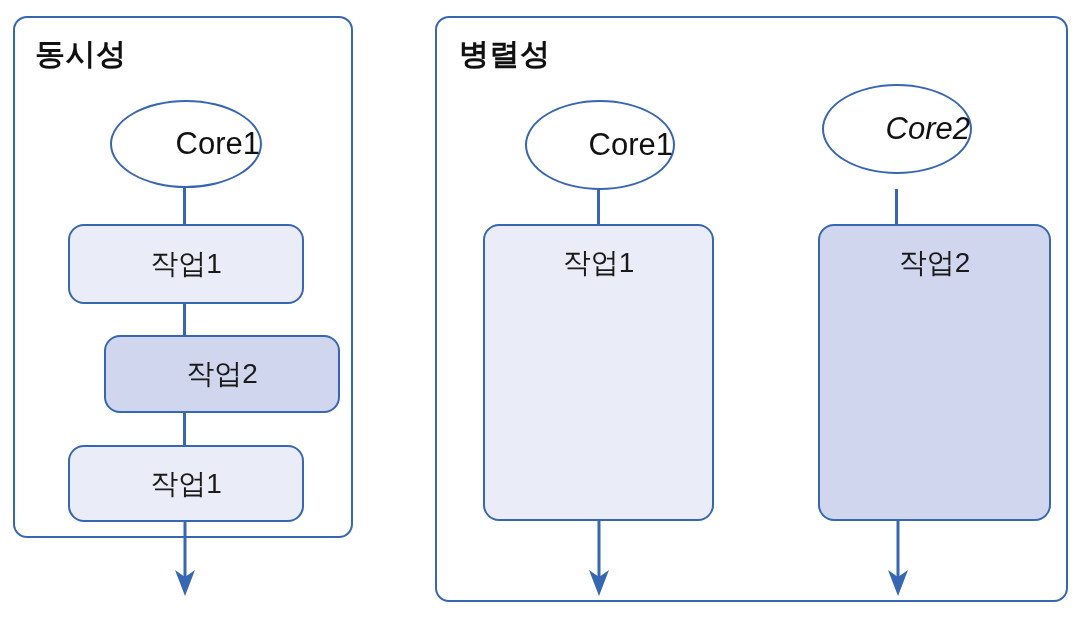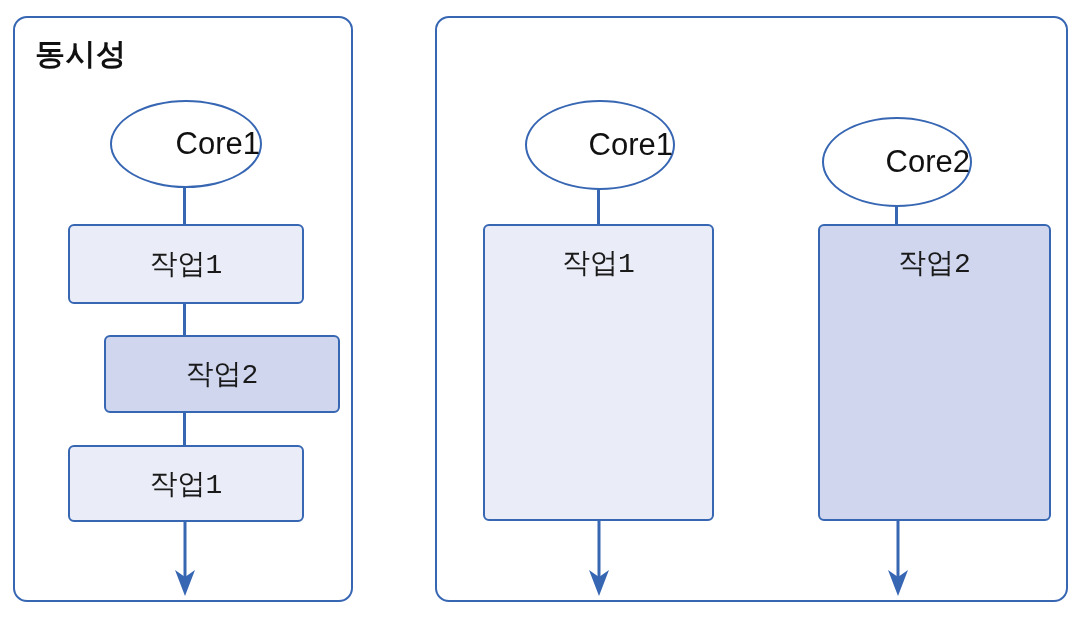--- a/index.html
+++ b/index.html
@@ -1,38 +1,38 @@
 <!DOCTYPE html>
 <html><head>
 <meta charset="utf-8">
 <style>
   html,body{margin:0;padding:0;background:#ffffff;}
   body{font-family:"Liberation Sans","DejaVu Sans",sans-serif;}
   .canvas{position:relative;width:1086px;height:632px;background:#ffffff;overflow:hidden;}
 
   .panel{position:absolute;box-sizing:border-box;border:2.5px solid #3766b3;border-radius:14px;background:#ffffff;}
-  .panel-left{left:13px;top:16px;width:340px;height:586px;}
+  .panel-left{left:13px;top:16px;width:340px;height:522px;}
   .panel-right{left:435px;top:16px;width:633px;height:586px;}
 
   .panel-title{position:absolute;margin:0;font-size:30px;font-weight:bold;color:#111111;letter-spacing:0.5px;}
   .panel-left .panel-title{left:20px;top:16px;}
   .panel-right .panel-title{left:22px;top:16px;}
 
   .ellipse{position:absolute;box-sizing:border-box;border:2.5px solid #3766b3;border-radius:50%;
            background:#ffffff;display:flex;align-items:center;justify-content:flex-end;
            font-size:31px;color:#111111;z-index:2;}
   .el-left{left:95px;top:82px;width:152px;height:88px;}
   .el-r1{left:88px;top:82px;width:150px;height:90px;}
-  .el-r2{left:385px;top:99px;width:150px;height:90px;}
+  .el-r2{left:385px;top:66px;width:150px;height:90px;font-style:italic;}
 
   .vline{position:absolute;width:3px;background:#3766b3;z-index:1;}
 
-  .task-box{position:absolute;box-sizing:border-box;border:2.5px solid #3766b3;border-radius:6px;
+  .task-box{position:absolute;box-sizing:border-box;border:2.5px solid #3766b3;border-radius:16px;
             display:flex;align-items:center;justify-content:center;
-            font-size:28px;color:#1a1a1a;z-index:2;font-family:Liberation Mono, monospace;}
+            font-size:28px;color:#1a1a1a;z-index:2;}
   .fill-light{background:#eaedf7;}
   .fill-dark{background:#cfd6ed;margin-left:36px;}
 
   .small-box{left:53px;width:236px;height:80px;}
   .sb1{top:206px;}
   .sb2{top:317px;height:78px;}
   .sb3{top:427px;height:77px;}
 
   .tall-box{top:206px;width:231px;height:297px;align-items:flex-start;justify-content:center;padding-top:18px;}
   .tb1{left:46px;}
@@ -70,20 +70,21 @@
       <span>작업1</span>
     </div>
 
     <svg class="arrow-svg" style="left:158px;top:503px;" viewBox="0 0 24 76" aria-hidden="true">
       <line x1="12" y1="0" x2="12" y2="56" stroke="#3766b3" stroke-width="3"></line>
       <path d="M12,75 L2,49 L12,56 L22,49 Z" fill="#3766b3"></path>
     </svg>
   </section>
 
   <section class="panel panel-right">
+    <h2 class="panel-title">병렬성</h2>
 
     <div class="ellipse el-r1">
       <span>Core1</span>
     </div>
     <div class="vline" style="left:160px;top:170px;height:40px;"></div>
     <div class="task-box tall-box tb1 fill-light">
       <span>작업1</span>
     </div>
     <svg class="arrow-svg" style="left:150px;top:503px;" viewBox="0 0 24 76" aria-hidden="true">
       <line x1="12" y1="0" x2="12" y2="56" stroke="#3766b3" stroke-width="3"></line>

